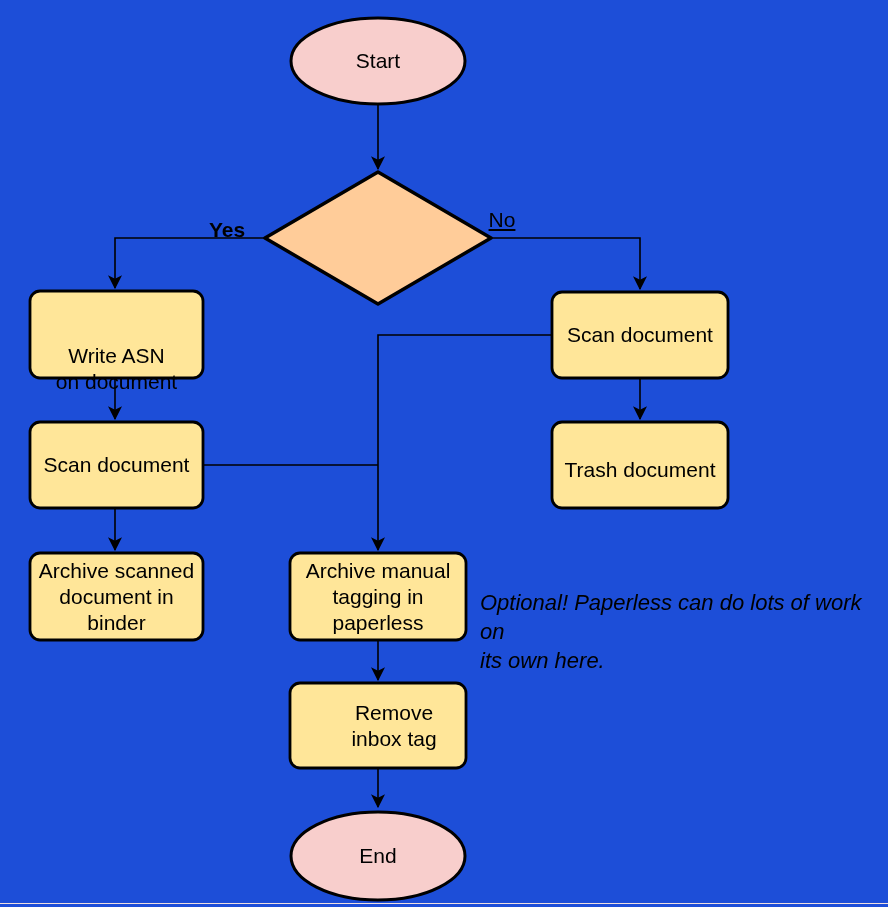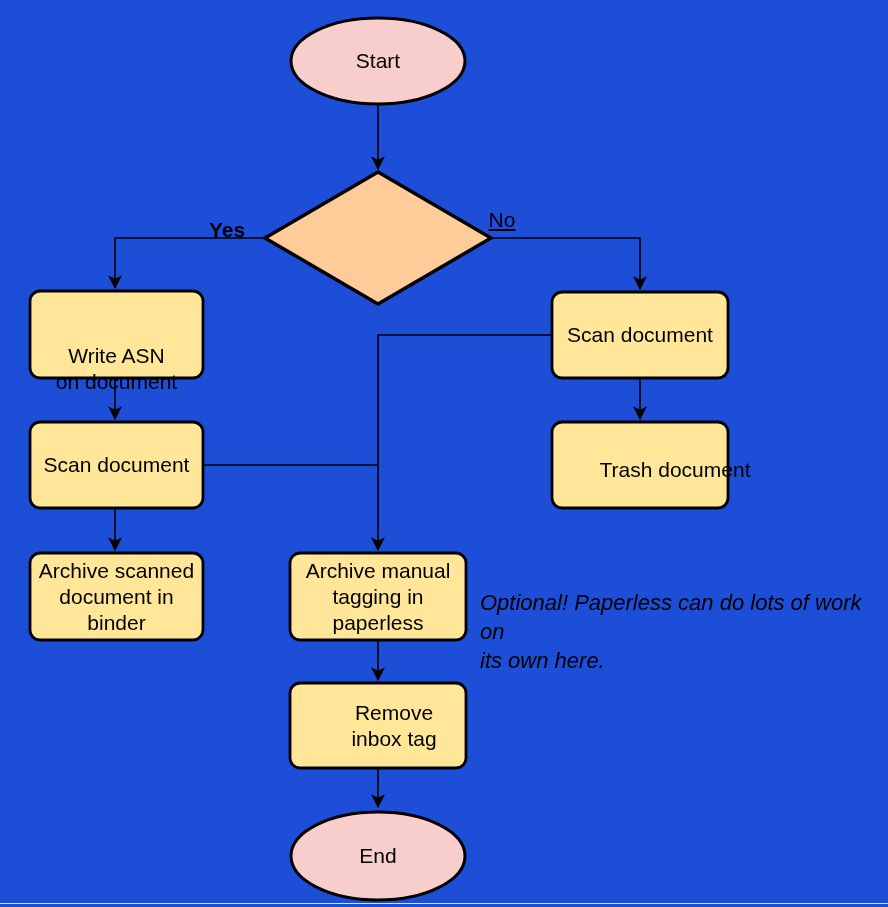--- a/index.html
+++ b/index.html
@@ -115,21 +115,21 @@
 on document</div>
 
   <div class="node-label" style="left:30px; top:422px; width:173px; height:86px;">Scan document</div>
 
   <div class="node-label" style="left:30px; top:553px; width:173px; height:87px;">Archive scanned
 document in
 binder</div>
 
   <div class="node-label" style="left:552px; top:292px; width:176px; height:86px;">Scan document</div>
 
-  <div class="node-label" style="left:552px; top:422px; width:176px; height:96px;padding-left:35px;">Trash document</div>
+  <div class="node-label" style="left:552px; top:422px; width:176px; height:96px;">Trash document</div>
 
   <div class="node-label" style="left:290px; top:553px; width:176px; height:87px;">Archive manual
 tagging in
 paperless</div>
 
   <div class="node-label" style="left:290px; top:683px; width:176px; height:85px;padding-left:16px;">Remove
 inbox tag</div>
 
   <div class="node-label" style="left:291px; top:812px; width:174px; height:88px;">End</div>
 

